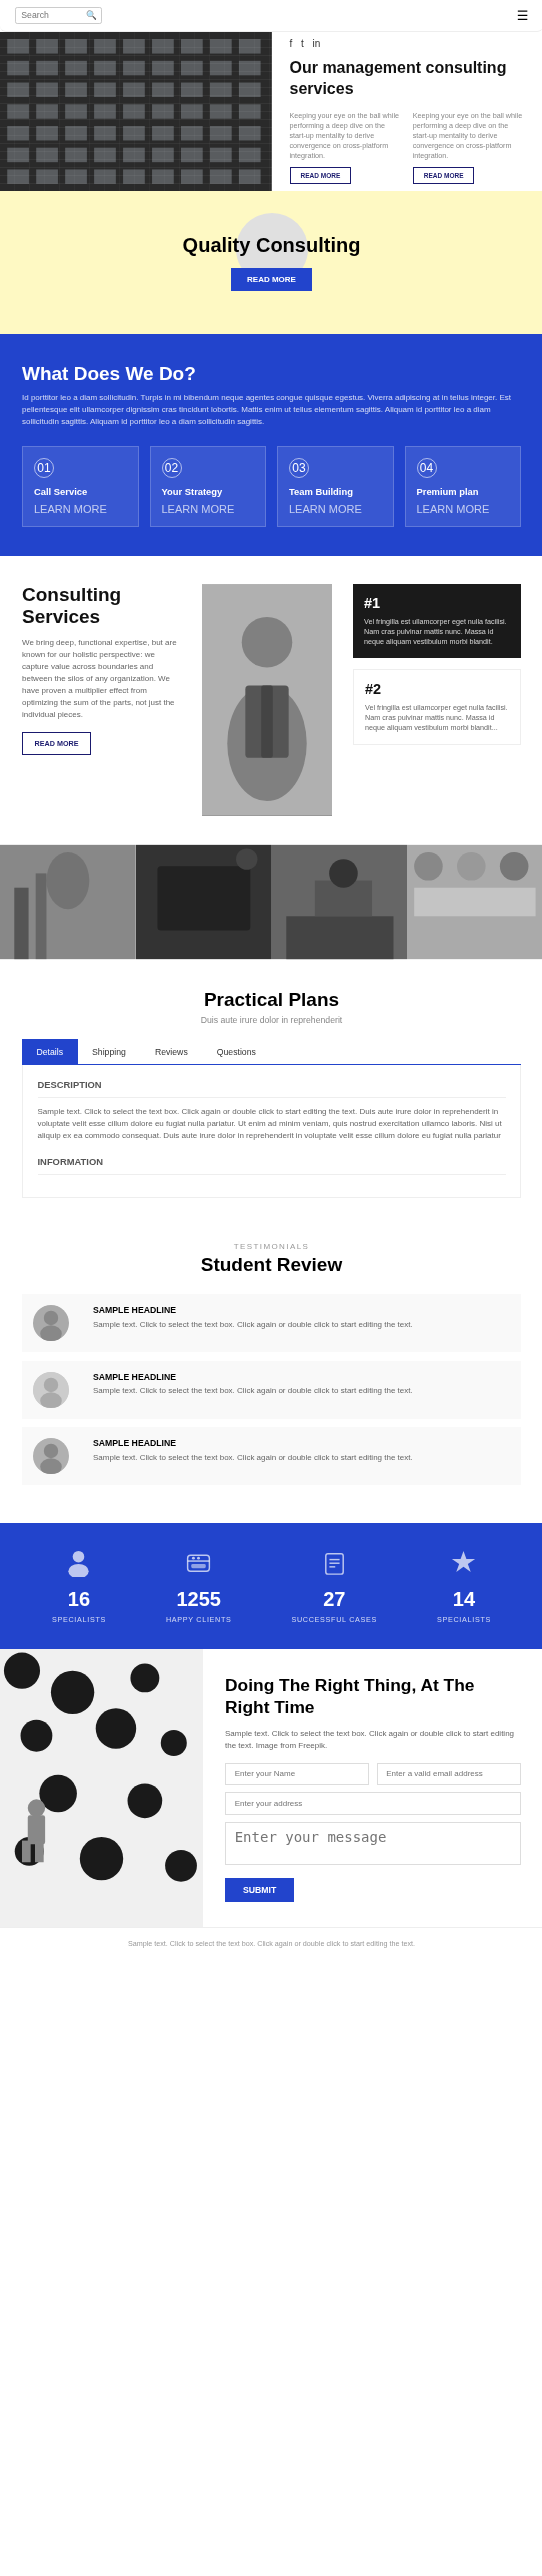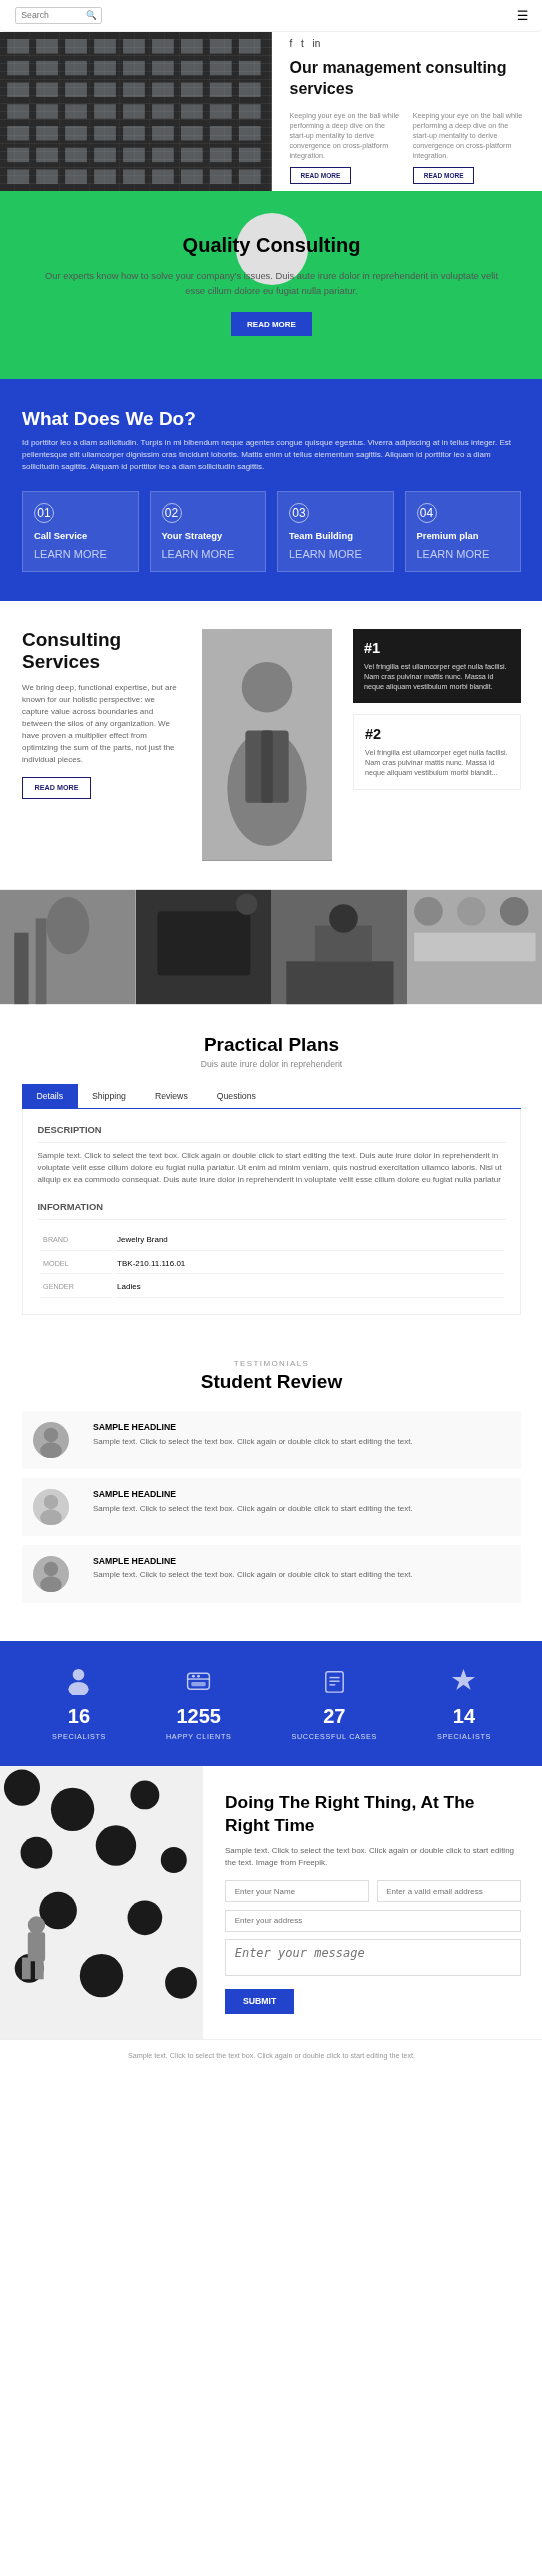--- a/index.html
+++ b/index.html
@@ -101,21 +101,21 @@
       color: #1a1a6e;
       font-size: 6.5px;
       font-weight: bold;
       text-transform: uppercase;
       cursor: pointer;
       text-decoration: none;
     }
 
     
     .quality-section {
-      background: #22c55e;
+      background: #fef9c3;
       text-align: center;
       padding: 43px 44px;
       position: relative;
     }
     .quality-section::before {
       content: '';
       width: 72px;
       height: 72px;
       background: #e0e0e0;
       border-radius: 50%;
@@ -492,26 +492,25 @@
       padding: 5.8px 8.7px;
       border: 0.7px solid #ddd;
       font-size: 8px;
       color: #aaa;
       outline: none;
     }
     .form-textarea {
       width: 100%;
       padding: 5.8px 8.7px;
       border: 0.7px solid #ddd;
-      font-size: 12px;
+      font-size: 14px;
       color: #aaa;
-      height: 37px;
+      height: 43px;
       resize: none;
       outline: none;
-      font-style: italic;
     }
     .btn-submit {
       background: #2244cc;
       color: #fff;
       border: none;
       padding: 7.2px 18px;
       font-size: 8.7px;
       font-weight: bold;
       text-transform: uppercase;
       cursor: pointer;
@@ -626,21 +625,20 @@
       <div class="hero-col">
         <p>Keeping your eye on the ball while performing a deep dive on the start-up mentality to derive convergence on cross-platform integration.</p>
         <a class="btn-read-more">READ MORE</a>
       </div>
     </div>
   </div>
 </section>
 
 <section class="quality-section">
   <h2>Quality Consulting</h2>
-  <p>Our experts know how to solve your company's issues. Duis aute irure dolor in reprehenderit in voluptate velit esse cillum dolore eu fugiat nulla pariatur.</p>
   <button class="btn-blue">READ MORE</button>
 </section>
 
 <section class="what-section">
   <h2>What Does We Do?</h2>
   <p class="sub-text">Id porttitor leo a diam sollicitudin. Turpis in mi bibendum neque agentes congue quisque egestus. Viverra adipiscing at in tellus integer. Est pellentesque elit ullamcorper dignissim cras tincidunt lobortis. Mattis enim ut tellus elementum sagittis. Aliquam id porttitor leo a diam sollicitudin sagittis. Aliquam id porttitor leo a diam sollicitudin sagittis.</p>
   <div class="what-cards">
     <div class="what-card">
       <div class="circle-num">01</div>
       <h4>Call Service</h4>
@@ -736,36 +734,20 @@
   <div class="plans-tabs">
     <div class="plans-tab active">Details</div>
     <div class="plans-tab">Shipping</div>
     <div class="plans-tab">Reviews</div>
     <div class="plans-tab">Questions</div>
   </div>
   <div class="plans-content">
     <div class="description-label">DESCRIPTION</div>
     <p class="description-text">Sample text. Click to select the text box. Click again or double click to start editing the text. Duis aute irure dolor in reprehenderit in voluptate velit esse cillum dolore eu fugiat nulla pariatur. Ut enim ad minim veniam, quis nostrud exercitation ullamco laboris. Nisi ut aliquip ex ea commodo consequat. Duis aute irure dolor in reprehenderit in voluptate velit esse cillum dolore eu fugiat nulla pariatur</p>
     <div class="info-label">INFORMATION</div>
-    <table class="info-table">
-      <tbody>
-          <tr>
-        <td>BRAND</td>
-        <td>Jewelry Brand</td>
-      </tr>
-      <tr>
-        <td>MODEL</td>
-        <td>TBK-210.11.116.01</td>
-      </tr>
-      <tr>
-        <td>GENDER</td>
-        <td>Ladies</td>
-      </tr>
-    </tbody>
-      </table>
   </div>
 </section>
 
 <section class="review-section">
   <p class="testimonials-label">Testimonials</p>
   <h2>Student Review</h2>
   <div class="review-card">
     <div class="review-avatar">
       <svg width="36" height="36" viewBox="0 0 50 50">
         <rect width="50" height="50" fill="#aaa" rx="25"></rect>

